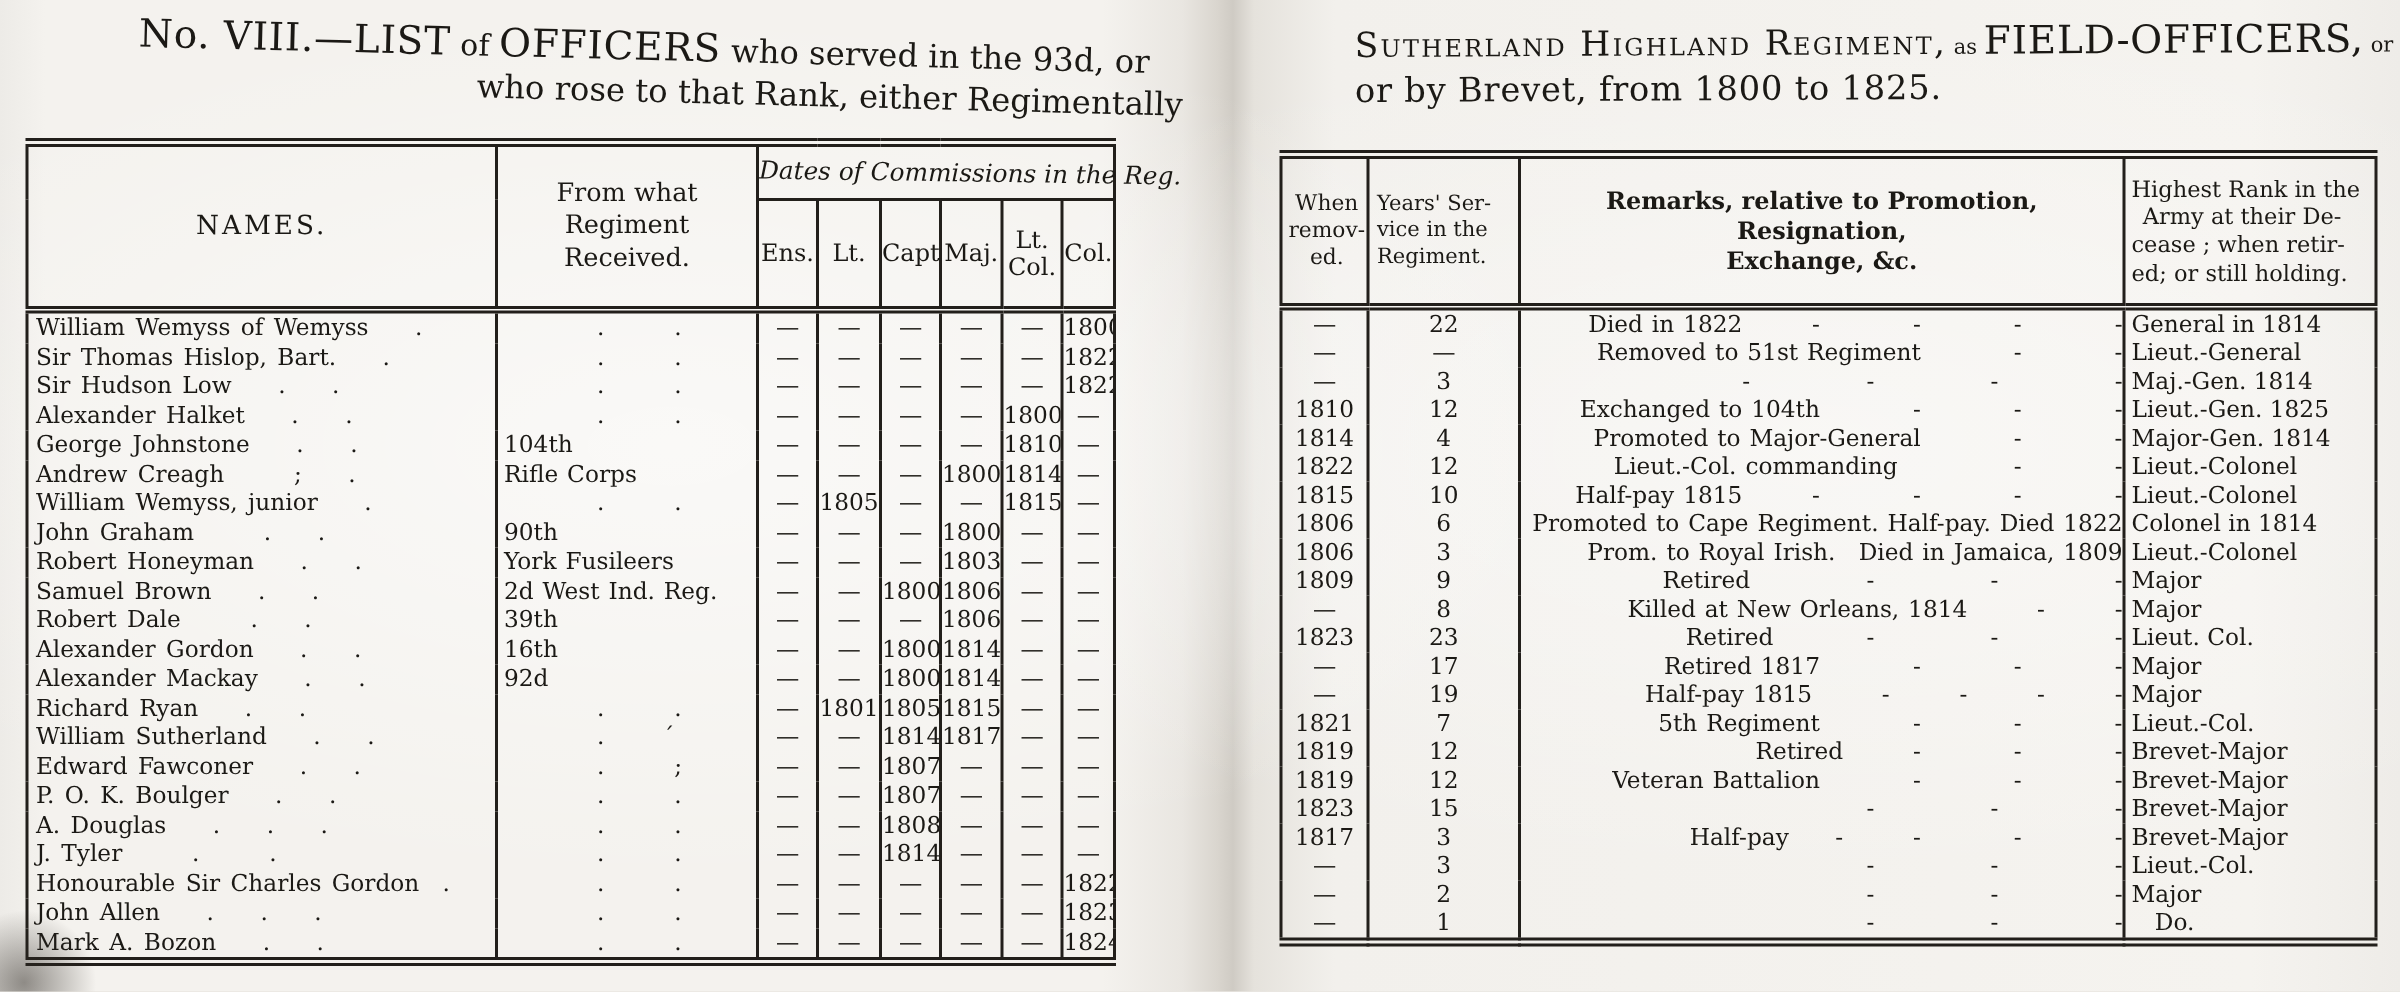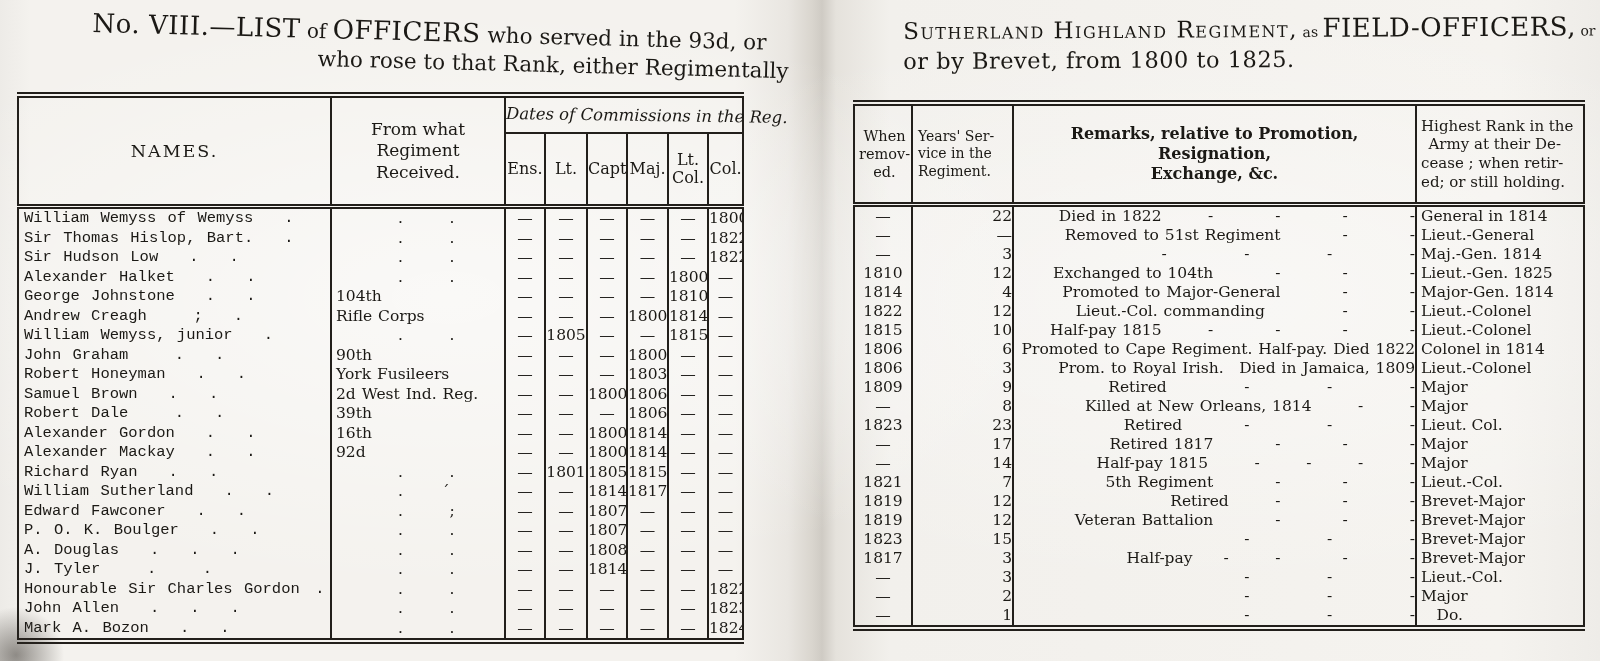--- a/index.html
+++ b/index.html
@@ -56,33 +56,33 @@
   }
   
   .tbl-left{left:17px;top:92px;width:725px;}
   .tbl-left thead th{border-bottom:5px double #221f1b;}
   .tbl-left th.th-names{font-size:17.5px;letter-spacing:2px;text-align:center;}
   .tbl-left th.th-reg{font-size:17px;text-align:center;white-space:pre-line;line-height:1.25;margin-left:24px;}
   .tbl-left th.th-group{font-size:16.5px;height:34px;border-bottom:2px solid #221f1b;text-align:center;white-space:nowrap;overflow:visible;font-style:italic;}
   .tbl-left th.th-group span{display:inline-block;transform:rotate(0.8deg);}
   .tbl-left th.th-sub{font-size:16px;height:70px;text-align:center;white-space:pre-line;line-height:1.1;}
   .tbl-left tbody td{font-size:15.5px;height:19.5px;line-height:19.5px;}
-  .tbl-left tbody td:nth-child(1){text-align:left;padding-left:5px;word-spacing:2px;font-family:Liberation Mono, monospace;}
+  .tbl-left tbody td:nth-child(1){text-align:left;padding-left:5px;word-spacing:2px;}
   .tbl-left tbody td:nth-child(2){text-align:left;padding-left:4px;word-spacing:1px;}
   .tbl-left tbody td:nth-child(n+3){text-align:center;}
   
   .tbl-right{left:853px;top:100px;width:730px;}
   .tbl-right thead th{border-bottom:5px double #221f1b;height:96px;white-space:pre-line;line-height:1.25;}
   .tbl-right th.th-when{font-size:14.5px;text-align:center;padding-left:3px;}
   .tbl-right th.th-years{font-size:14px;text-align:left;padding-left:5px;margin-left:40px;}
   .tbl-right th.th-remarks{font-size:16px;text-align:center;font-weight:bold;}
   .tbl-right th.th-highest{font-size:15px;text-align:left;padding-left:4px;}
   .tbl-right tbody td{font-size:15.5px;height:19px;line-height:19px;}
   .tbl-right tbody td:nth-child(1){text-align:center;}
-  .tbl-right tbody td:nth-child(2){text-align:right;}
+  .tbl-right tbody td:nth-child(2){text-align:center;}
   .tbl-right tbody td:nth-child(3){text-align:right;padding-left:5px;word-spacing:1px;}
   .tbl-right tbody td:nth-child(4){text-align:left;padding-left:4px;}
 </style>
 </head>
 <body>
 
 <div class="scan">
 
   <div class="title-left">
     <div><span class="big">No. VIII.—LIST</span><span class="small"> of </span><span class="big">OFFICERS</span><span class="med"> who served in the 93d, or</span></div>
@@ -443,21 +443,21 @@
           <td>Lieut. Col.</td>
         </tr>
         <tr>
           <td>—</td>
           <td>17</td>
           <td>Retired 1817    -    -    -</td>
           <td>Major</td>
         </tr>
         <tr>
           <td>—</td>
-          <td>14</td>
+          <td>19</td>
           <td>Half-pay 1815   -   -   -   -</td>
           <td>Major</td>
         </tr>
         <tr>
           <td>1821</td>
           <td>7</td>
           <td>5th Regiment    -    -    -</td>
           <td>Lieut.-Col.</td>
         </tr>
         <tr>

